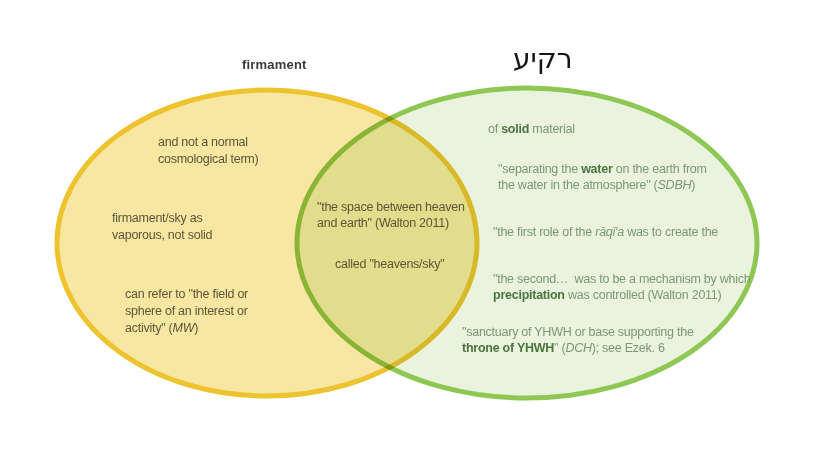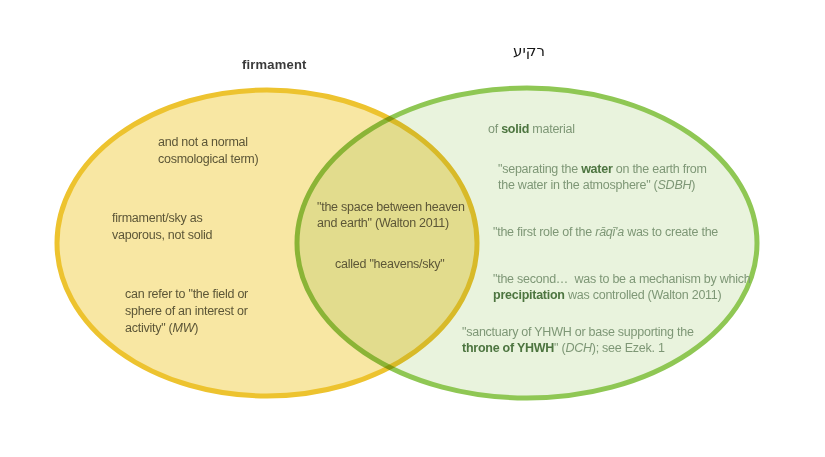--- a/index.html
+++ b/index.html
@@ -8,21 +8,21 @@
     background:#fff;font-family:"Liberation Sans",sans-serif;padding-left:20px;
   }
   .venn-svg{position:absolute;left:0;top:0;}
   .set-title-left{
     position:absolute;left:242px;top:57px;
     font-size:13px;font-weight:bold;color:var(--title_left);
     letter-spacing:0.2px;
   }
   .set-title-right{
     position:absolute;left:513px;top:42px;
-    font-size:15px;color:var(--title_right);
+    font-size:28px;color:var(--title_right);
     font-family:"DejaVu Sans","Liberation Sans",sans-serif;
     direction:rtl;
   }
   .note{
     position:absolute;font-size:12.5px;letter-spacing:-0.25px;
     white-space:pre;
   }
   .note .line{display:block;}
   .note.left-area{color:var(--left_text);}
   .note.left-area .line{line-height:17px;}
@@ -63,15 +63,15 @@
   <div class="note left-area n-b"><span class="line"><span>firmament/sky as</span></span><span class="line"><span>vaporous, not solid</span></span></div>
   <div class="note left-area n-c"><span class="line"><span>can refer to "the field or</span></span><span class="line"><span>sphere of an interest or</span></span><span class="line"><span>activity" (</span><span class="i">MW</span><span>)</span></span></div>
 
   <div class="note mid-area n-d"><span class="line"><span>"the space between heaven</span></span><span class="line"><span>and earth" (Walton 2011)</span></span></div>
   <div class="note mid-area n-e"><span class="line"><span>called "heavens/sky"</span></span></div>
 
   <div class="note right-area n-f"><span class="line"><span>of </span><span class="b">solid</span><span> material</span></span></div>
   <div class="note right-area n-g"><span class="line"><span>"separating the </span><span class="b">water</span><span> on the earth from</span></span><span class="line"><span>the water in the atmosphere" (</span><span class="i">SDBH</span><span>)</span></span></div>
   <div class="note right-area n-h"><span class="line"><span>"the first role of the </span><span class="i">rāqī'a</span><span> was to create the</span></span></div>
   <div class="note right-area n-i"><span class="line"><span>"the second…  was to be a mechanism by which</span></span><span class="line"><span class="b">precipitation</span><span> was controlled (Walton 2011)</span></span></div>
-  <div class="note right-area n-j"><span class="line"><span>"sanctuary of YHWH or base supporting the</span></span><span class="line"><span class="b">throne of YHWH</span><span>" (</span><span class="i">DCH</span><span>); see Ezek. 1</span></span></div>
+  <div class="note right-area n-j"><span class="line"><span>"sanctuary of YHWH or base supporting the</span></span><span class="line"><span class="b">throne of YHWH</span><span>" (</span><span class="i">DCH</span><span>); see Ezek. 6</span></span></div>
 
 </div>
 
 </body></html>

